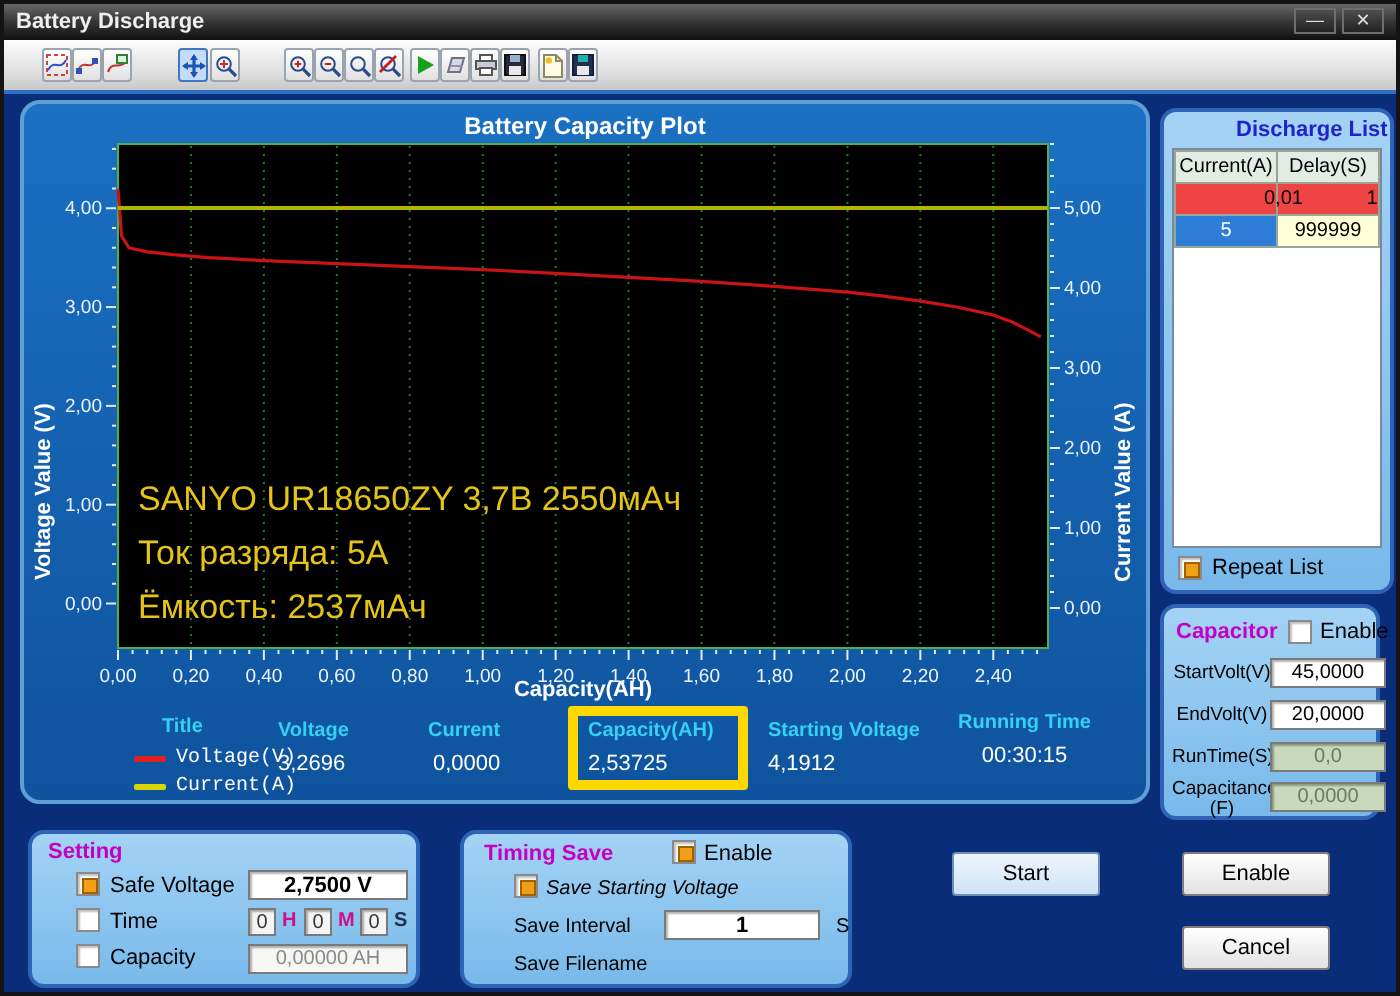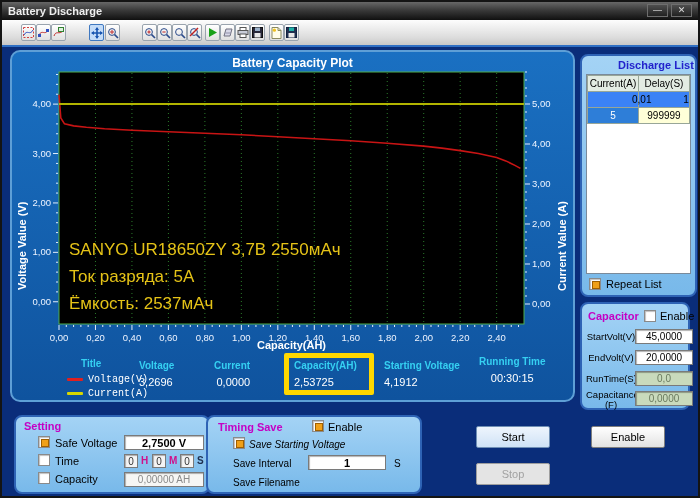--- a/index.html
+++ b/index.html
@@ -52,21 +52,21 @@
   .lpanel { position:absolute; background:linear-gradient(180deg,#a4d3f5,#78b9ea);
             border:2px solid #2e63b5; border-radius:8px; }
   .ptitle { color:#c400c4; font-size:11px; font-weight:bold; }
   
   .dl-title { position:absolute; left:6px; top:3px; color:#2222cc; font-size:11px; font-weight:bold;padding-left:30px; }
   .listbox { position:absolute; left:4px; top:18px; width:105px; height:200px;
              background:#fff; border:1px solid #7a8a9a; }
   .dtable { width:100%; border-collapse:collapse; table-layout:fixed; }
   .dtable td { height:16px; border:1px solid #98a698; font-size:10px; text-align:center; color:#000; }
   .dtable .hdr td { background:#e3ece3; }
-  .dtable .r1 td { background:#3b82f6;padding-left:44px; }
+  .dtable .r1 td { background:#ef4444;padding-left:44px; }
   .dtable .r2 .c1 { background:#2e7ed8; color:#fff; }
   .dtable .r2 .c2 { background:#ffffd8; }
   .repeat-row { position:absolute; left:7px; bottom:5px; display:flex; align-items:center; }
   
   .cb { width:12px; height:12px; background:#fff; border:1px solid #8a8a8a;
         box-shadow:inset 1px 1px 1px rgba(0,0,0,.25); position:relative; cursor:pointer; flex:none; }
   .cb.checked::after { content:""; position:absolute; left:2px; top:2px; width:6px; height:6px;
         background:#f0a018; border:1px solid #a06000; }
   .cb-lab { font-size:11px; color:#000; margin-left:5px; }
   
@@ -459,29 +459,29 @@
     <span class="time-let" style="left:125px; top:38px; color:#d0108a;">H</span>
     <div class="time-box" style="left:136px; top:37px;">0</div>
     <span class="time-let" style="left:153px; top:38px; color:#d0108a;">M</span>
     <div class="time-box" style="left:164px; top:37px;">0</div>
     <span class="time-let" style="left:181px; top:38px; color:#203050;">S</span>
     <span class="cb" style="position:absolute; left:22px; top:55px;"></span>
     <span class="flab" style="left:39px; top:56px; font-size:11px;">Capacity</span>
     <div class="field gray" style="left:108px; top:55px; width:80px; height:15px; line-height:14px;">0,00000 AH</div>
   </div>
 
-  <div class="lpanel" style="left:204px; top:413px; width:216px; height:79px;">
+  <div class="lpanel" style="left:228px; top:413px; width:196px; height:79px;">
     <div class="ptitle" style="position:absolute; left:10px; top:4px;">Timing Save</div>
     <span class="cb checked" style="position:absolute; left:104px; top:3px;"></span>
     <span class="flab" style="left:120px; top:4px; font-size:11px;">Enable</span>
     <span class="cb checked" style="position:absolute; left:25px; top:20px;"></span>
     <span class="flab" style="left:41px; top:22px;font-style:italic;">Save Starting Voltage</span>
     <span class="flab" style="left:25px; top:41px;">Save Interval</span>
     <div class="field bold" style="left:100px; top:38px; width:78px; height:15px; line-height:14px;">1</div>
     <span class="flab" style="left:186px; top:41px;">S</span>
     <span class="flab" style="left:25px; top:60px;">Save Filename</span>
   </div>
 
   <div class="abtn primary" style="left:474px; top:424px;">Start</div>
   <div class="abtn" style="left:589px; top:424px;">Enable</div>
-  <div class="abtn disabled" style="left:474px; top:461px;">Stop</div>
+  <div class="abtn" style="left:589px; top:461px;">Cancel</div>
 
 </div>
 
 </body></html>

